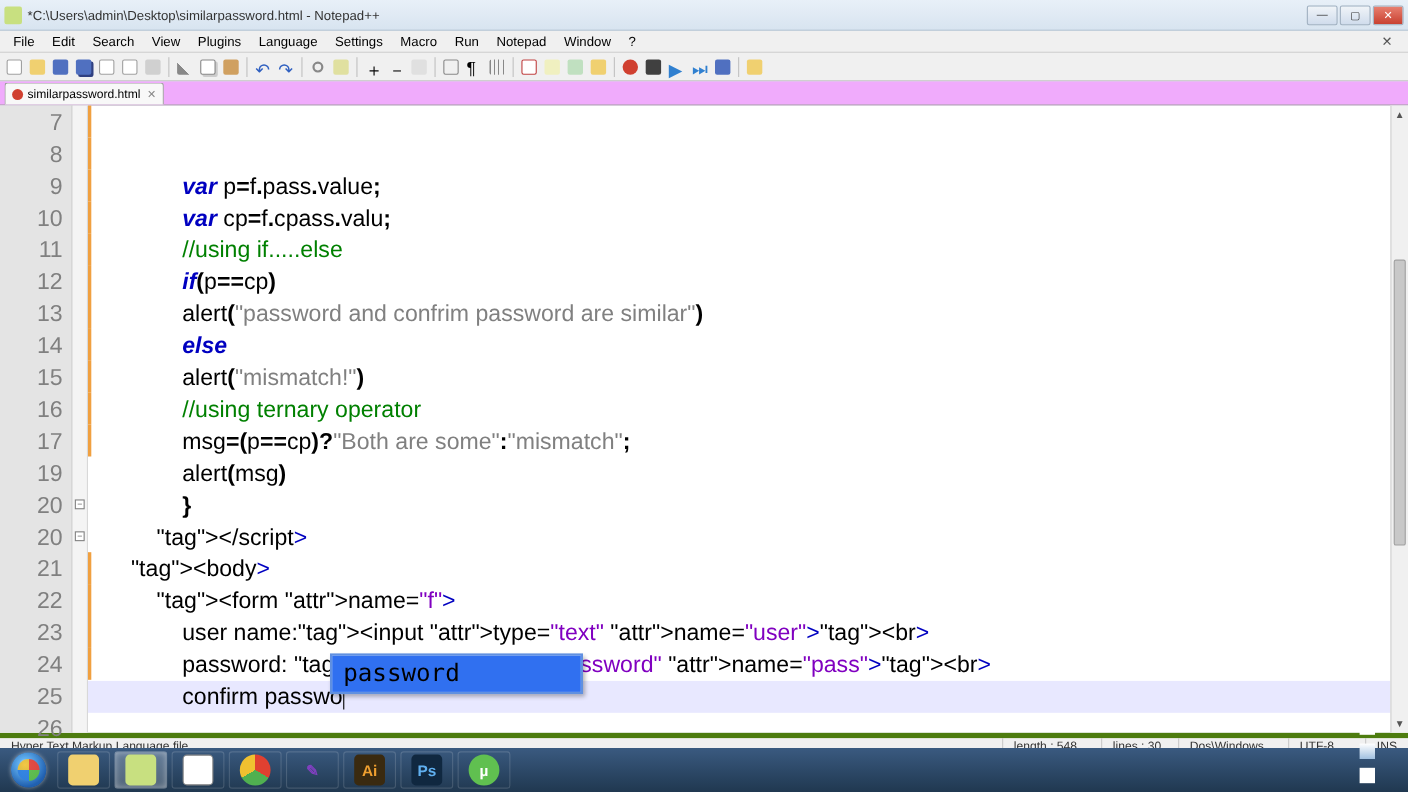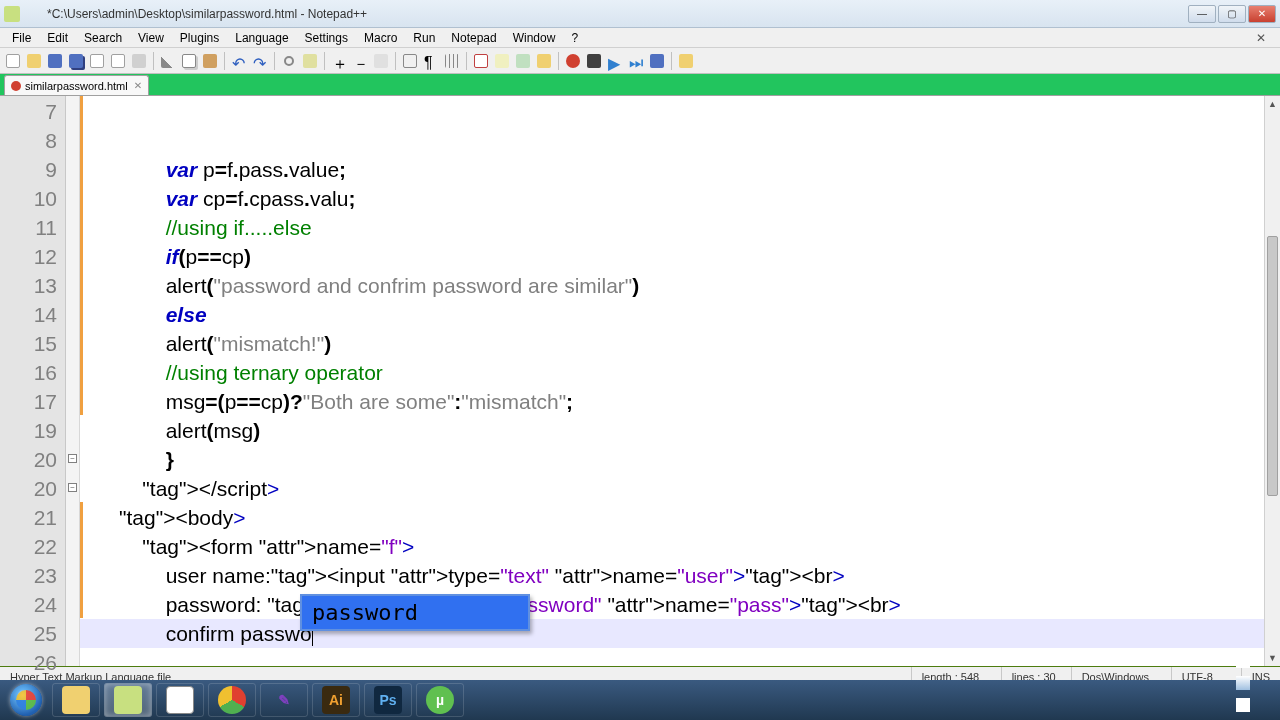--- a/index.html
+++ b/index.html
@@ -1,38 +1,38 @@
 <!DOCTYPE html>
 <html><head>
 <meta charset="utf-8">
 <style>
 * { margin: 0; padding: 0; box-sizing: border-box; font-family: "Segoe UI", Tahoma, sans-serif; }
 body { width: 1280px; height: 720px; overflow: hidden; background: #d6e4f0; position: relative; }
 
 
-.titlebar { height: 28px; background: linear-gradient(#e8f0f8,#d8e4f0); display: flex; align-items: center; padding: 0 4px; font-size: 12px; color: #333; border-bottom: 1px solid #b0c0d0; gap: 22px; }
+.titlebar { height: 28px; background: linear-gradient(#e8f0f8,#d8e4f0); display: flex; align-items: center; padding: 0 4px; font-size: 12px; color: #333; border-bottom: 1px solid #b0c0d0; }
 .titlebar .icon { width: 16px; height: 16px; background: #c8e080; margin-right: 5px; border-radius: 2px; }
 .title-text { flex: 1; }
 .win-ctrl { display: flex; gap: 2px; }
 .win-btn { width: 28px; height: 18px; background: linear-gradient(#f0f4f8,#d0dcec); border: 1px solid #a0b0c0; border-radius: 2px; display:flex; align-items:center; justify-content:center; font-size:10px; }
 .win-btn.close { background: linear-gradient(#e88070,#c84030); color:#fff; }
 
 
 .menubar { height: 20px; background: #f0f0f0; display: flex; align-items: center; padding: 0 4px; font-size: 12px; gap: 0; border-bottom: 1px solid #d0d0d0; position:relative; }
 .menubar span { padding: 2px 8px; cursor: default; }
 .menubar .x-close { position:absolute; right:6px; font-size:12px; color:#555; }
 
 
 .toolbar { height: 26px; background: #f0f0f0; display: flex; align-items: center; padding: 2px 4px; gap: 3px; border-bottom: 1px solid #c0c0c0; }
 .tb-btn { width: 18px; height: 18px; border: 1px solid transparent; border-radius: 2px; display:inline-flex; align-items:center; justify-content:center; }
 .tb-sep { width: 1px; height: 18px; background: #c0c0c0; margin: 0 2px; }
 .tb-glyph { width:14px; height:14px; border-radius:2px; }
 
 
-.tabbar { height: 22px; background: #22c55e; display: flex; align-items: flex-end; padding: 0 4px; border-bottom: 1px solid #a0a0a0; }
+.tabbar { height: 22px; background: #f0abfc; display: flex; align-items: flex-end; padding: 0 4px; border-bottom: 1px solid #a0a0a0; }
 .tab { height: 20px; background: #f8f8f8; border: 1px solid #a0a0a0; border-bottom: none; padding: 1px 6px 1px 6px; font-size: 11px; display: flex; align-items: center; gap: 4px; border-radius: 3px 3px 0 0; }
 .tab .dot { width:10px; height:10px; background:#d04030; border-radius:50%; }
 .tab .xc { font-size:10px; color:#888; margin-left:2px; }
 
 
 .editor { position: relative; background: #fff; height: 570px; display: flex; font-family: Consolas, "Courier New", monospace; font-size: 21px; }
 .gutter { width: 66px; background: #e4e4e4; border-right: 1px solid #c8c8c8; text-align: right; padding-right: 8px; color: #808080; line-height: 29px; padding-top: 1px; position:relative; }
 .gutter .ln { height:29px; }
 .fold-col { width: 14px; background:#f4f4f4; border-right:1px solid #d8d8d8; position:relative; }
 .fold-box { position:absolute; left:2px; width:9px; height:9px; border:1px solid #808080; background:#fff; font-size:8px; line-height:7px; text-align:center; color:#606060; }
@@ -57,21 +57,21 @@
 .ac { position: absolute; border: 2px solid #6090e0; background: #fff; box-shadow: 2px 3px 4px rgba(0,0,0,.3); }
 .ac-item { padding: 2px 10px; font-family: Consolas, monospace; font-size: 22px; }
 .ac-item.sel { background: #3070f0; color: #000000; }
 
 
 .vscroll { width:16px; background:#f0f0f0; border-left:1px solid #d0d0d0; position:relative; }
 .vscroll .thumb { position:absolute; left:2px; right:2px; background:#c8c8c8; border:1px solid #a0a0a0; border-radius:2px; }
 .vscroll .arr { position:absolute; left:0; right:0; height:16px; display:flex; align-items:center; justify-content:center; font-size:9px; color:#555; }
 
 
-.status { height: 20px; background: #f0f0f0; border-top: 1px solid #4d7c0f; display:flex; align-items:center; font-size:11px; color:#333; }
+.status { height: 20px; background: #f0f0f0; border-top: 5px solid #4d7c0f; display:flex; align-items:center; font-size:11px; color:#333; }
 .status .cell { padding: 0 10px; border-right: 1px solid #c8c8c8; height:100%; display:flex; align-items:center; }
 .status .cell:first-child { flex:1; border-right:1px solid #c8c8c8; }
 
 
 .taskbar { position: absolute; bottom: 0; left: 0; right: 0; height: 40px; background: linear-gradient(#3a5a80, #203850); display: flex; align-items: center; padding: 0 4px; gap: 4px; }
 .start { width: 44px; height: 34px; border-radius: 4px; display:flex; align-items:center; justify-content:center; }
 .start-orb { width:32px; height:32px; border-radius:50%; background: radial-gradient(circle at 40% 35%, #fff 2%, #60b0f0 20%, #2060b0 70%); box-shadow: 0 0 4px rgba(255,255,255,.5); position:relative; }
 .start-orb::after { content:""; position:absolute; inset:6px; border-radius:50%; background: conic-gradient(#f04030 0 90deg, #60c040 90deg 180deg, #3080e0 180deg 270deg, #f0c030 270deg 360deg); opacity:.9; }
 .task-btn { width: 48px; height: 34px; border-radius: 3px; display:flex; align-items:center; justify-content:center; border:1px solid rgba(255,255,255,.15); }
 .task-btn.active { background: rgba(255,255,255,.22); box-shadow: inset 0 0 6px rgba(255,255,255,.4); }

